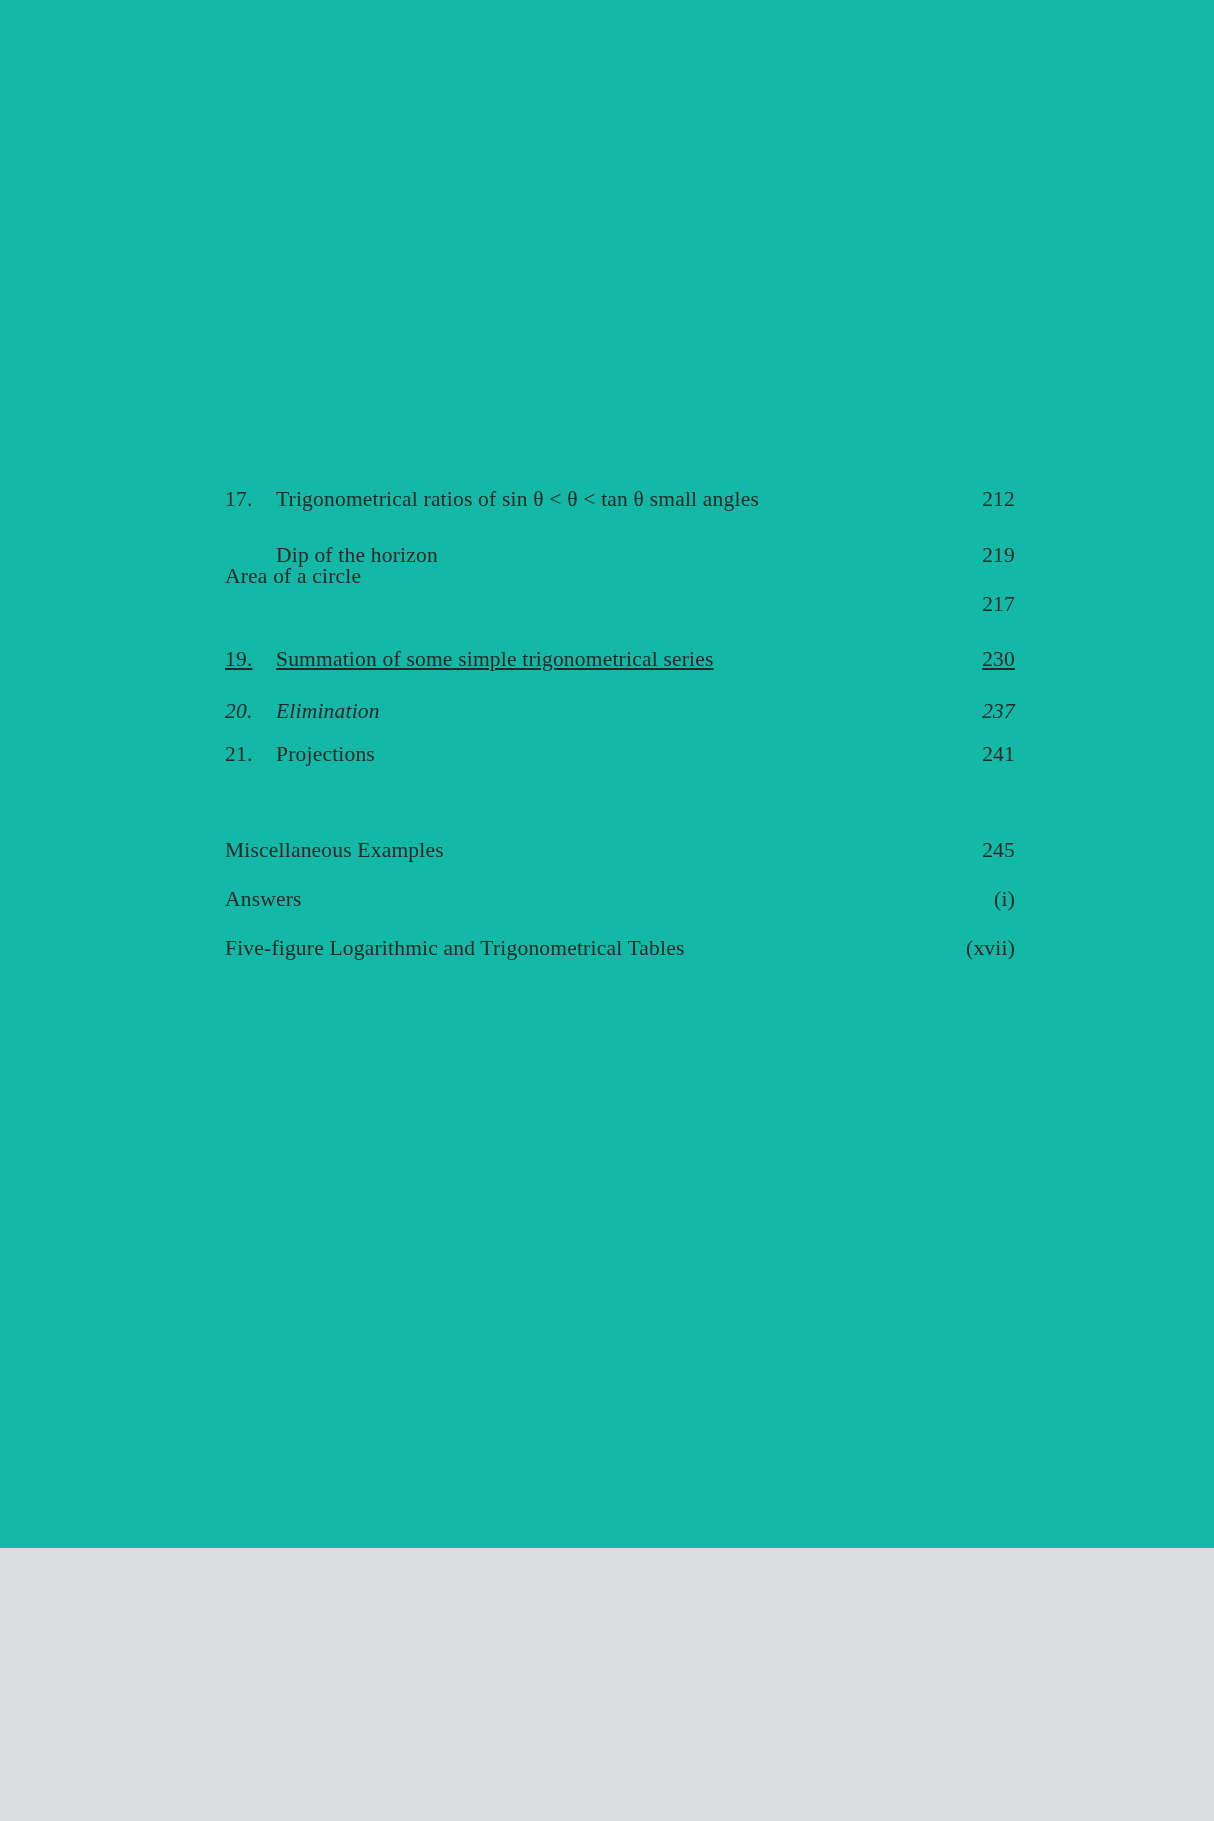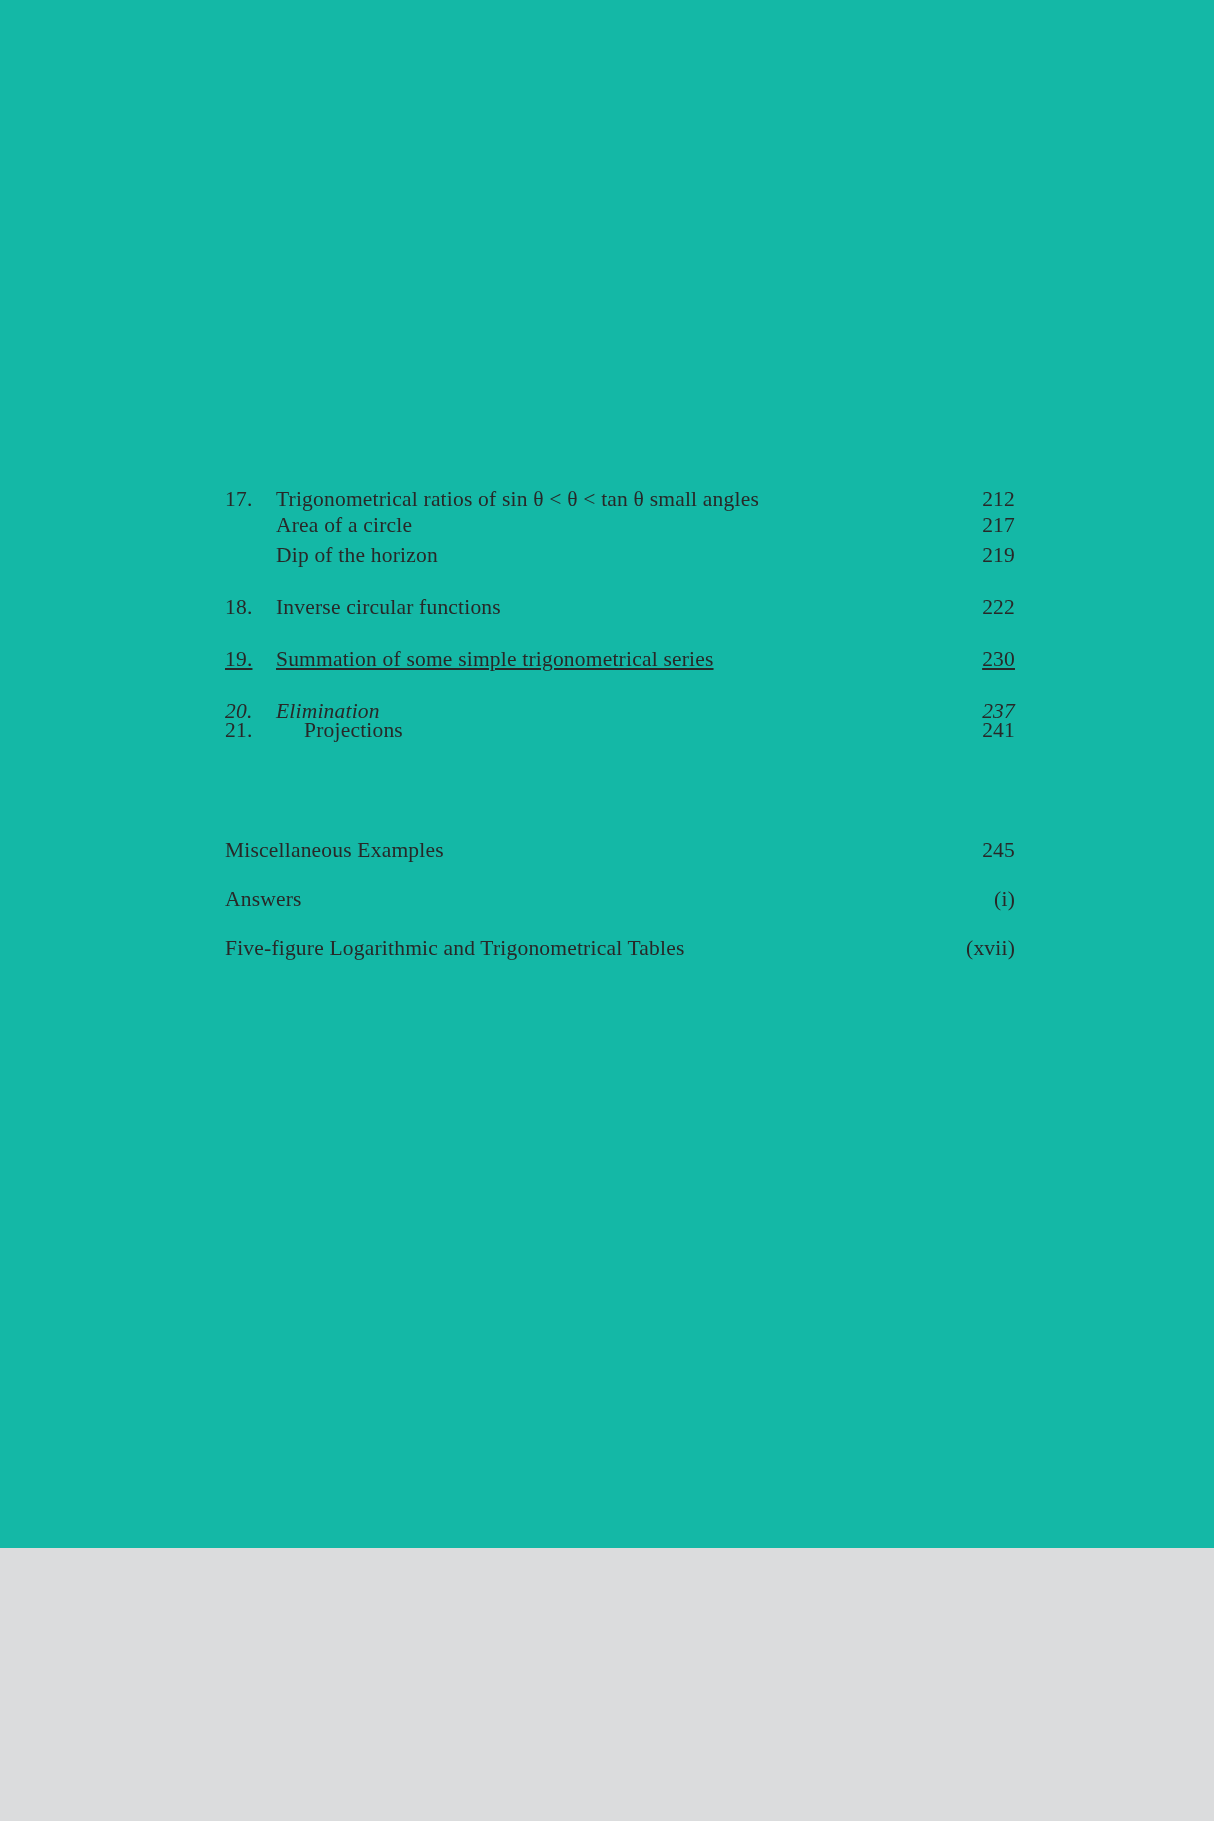--- a/index.html
+++ b/index.html
@@ -35,26 +35,26 @@
     padding-right: 20px;
   }
   .toc-page {
     flex: 0 0 auto;
     margin-left: auto;
     text-align: right;
     white-space: nowrap;
   }
   
   .r0 { top: 485px; }
-  .r1 { top: 511px; }
+  .r1 { top: 511px; flex-direction: column; }
   .r2 { top: 541px; }
   .r3 { top: 593px; }
   .r4 { top: 645px; text-decoration: underline; }
   .r5 { top: 697px; font-style: italic; }
-  .r6 { top: 716px; gap: 28px; }
+  .r6 { top: 740px; }
   
   .b0 { top: 836px; gap: 36px; }
   .b1 { top: 885px; }
   .b2 { top: 934px; }
   .back-row .toc-title { padding-left: 0; }
   .footer-band {
     position: absolute;
     left: 0;
     right: 0;
     top: 1548px;
@@ -74,25 +74,20 @@
   </div>
   <div class="toc-row r1">
     <span class="toc-num"></span>
     <span class="toc-title">Area of a circle</span>
     <span class="toc-page">217</span>
   </div>
   <div class="toc-row r2">
     <span class="toc-num"></span>
     <span class="toc-title">Dip of the horizon</span>
     <span class="toc-page">219</span>
-  </div>
-  <div class="toc-row r3">
-    <span class="toc-num">18.</span>
-    <span class="toc-title">Inverse circular functions</span>
-    <span class="toc-page">222</span>
   </div>
   <div class="toc-row r4">
     <span class="toc-num">19.</span>
     <span class="toc-title">Summation of some simple trigonometrical series</span>
     <span class="toc-page">230</span>
   </div>
   <div class="toc-row r5">
     <span class="toc-num">20.</span>
     <span class="toc-title">Elimination</span>
     <span class="toc-page">237</span>

